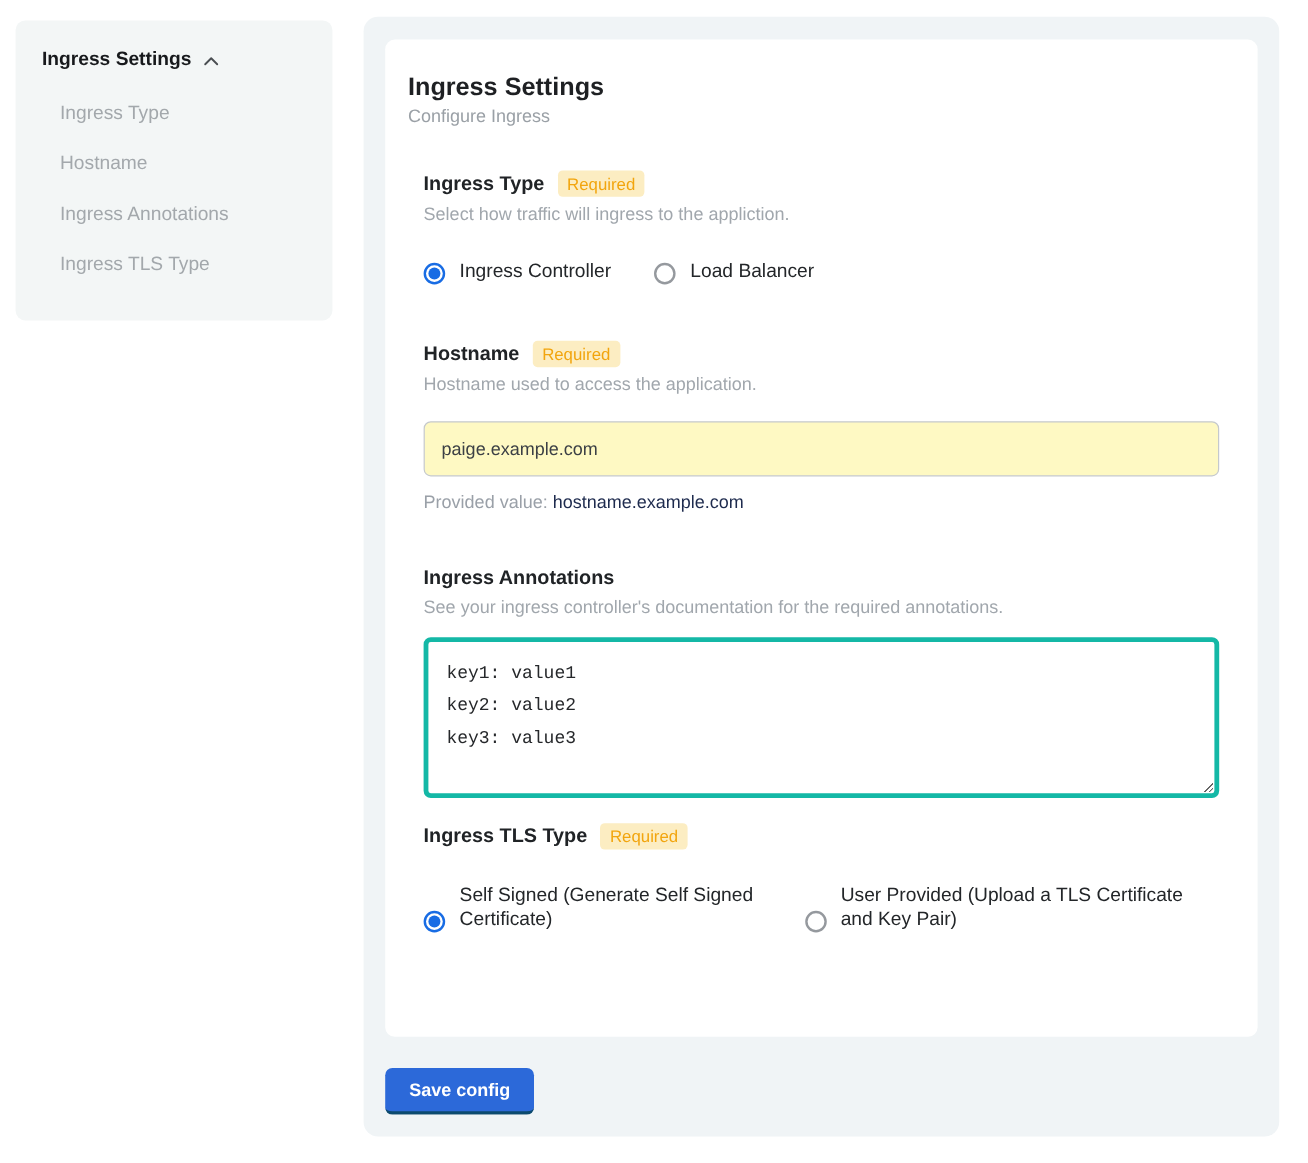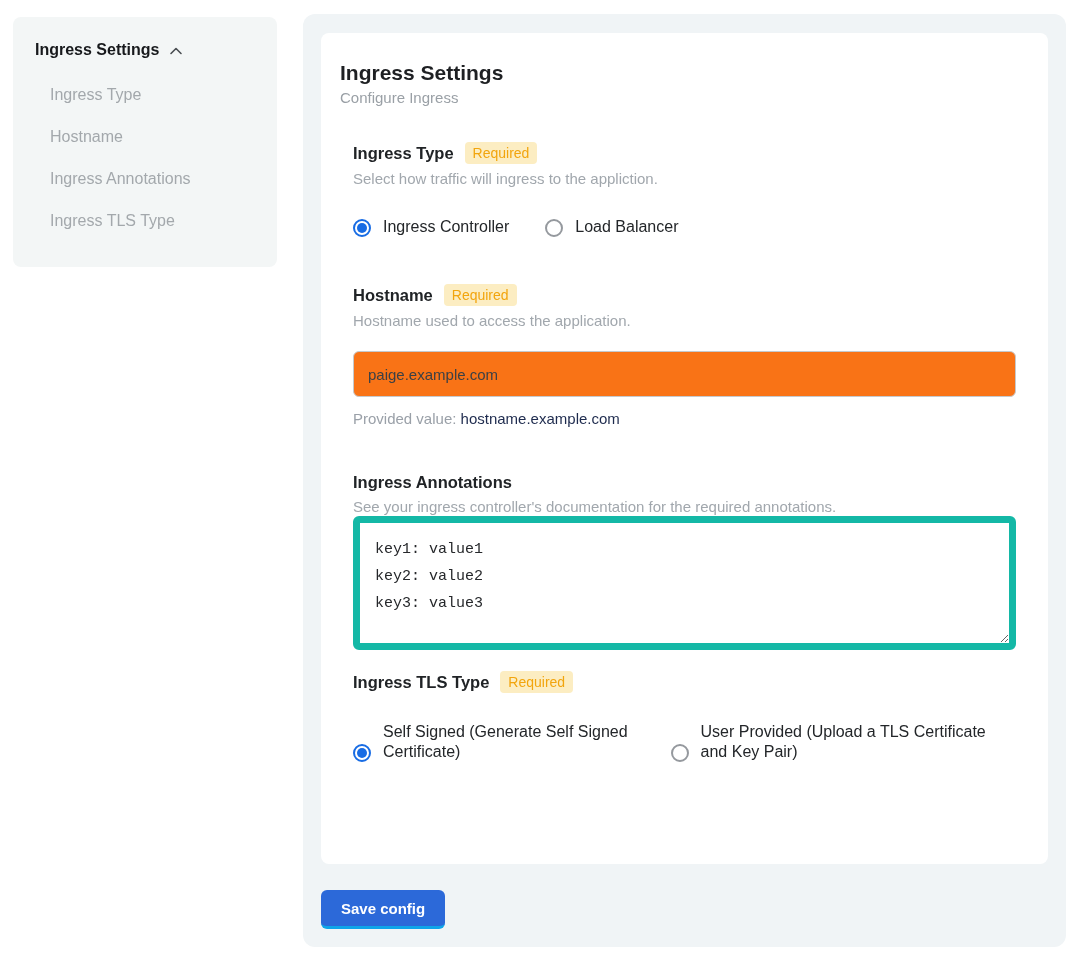--- a/index.html
+++ b/index.html
@@ -59,45 +59,45 @@
   .radio.selected::after {
     content:""; position:absolute; inset:2px; border-radius:50%; background:#186ce4;
   }
   .radio-label { font-size:16px; color:#232629; line-height:20px; }
 
   .sec-hostname { margin-top:47px; }
   .text-input {
     display:block; width:100%; height:46px; margin-top:21px;
     border:1px solid #c5c9cd; border-radius:6px;
     padding:0 14px; font-size:15px; color:#3c4045;
-    font-family:"Liberation Sans", sans-serif; background:#f97316; outline:none;
+    font-family:"Liberation Sans", sans-serif; background:#fef9c3; outline:none;
   }
   .default-line { margin-top:13px; font-size:15px; color:#9aa0a8; }
   .default-value { color:#1e2b4e; font-weight:400; }
 
   .sec-annotations { margin-top:45px; }
   .annotations-textarea {
-    display:block; width:100%; height:134px; margin-top:0;
-    border:7px solid #14b8a6; border-radius:6px;
+    display:block; width:100%; height:134px; margin-top:15px;
+    border:4px solid #14b8a6; border-radius:6px;
     padding:13px 15px;
     font-family:"Liberation Mono", monospace;
     font-size:15px; line-height:27px; color:#26282b;
     outline:none; resize:both;
   }
 
   .sec-tls { margin-top:21px; }
   .tls-options { margin-top:29px; display:flex; flex-direction:row; gap:22px; }
 
   .save-btn {
     margin-top:26px;
     background:#2c69d9; color:#ffffff;
     font-family:"Liberation Sans", sans-serif;
     font-weight:700; font-size:15px;
     padding:10px 20px 9px;
-    border:none; border-bottom:3px solid #0ea5e9; border-radius:6px;
+    border:none; border-bottom:3px solid #0c4a6e; border-radius:6px;
     cursor:pointer;
   }
 </style>
 </head>
 <body>
 
 <nav class="sidebar">
   <div class="sidebar-header">
     <span>Ingress Settings</span>
     <span class="chevron-icon">

